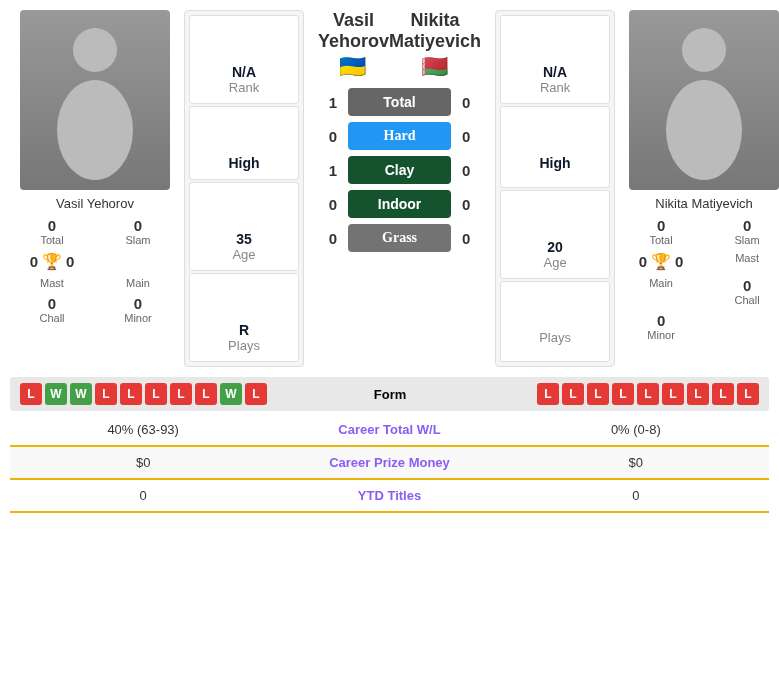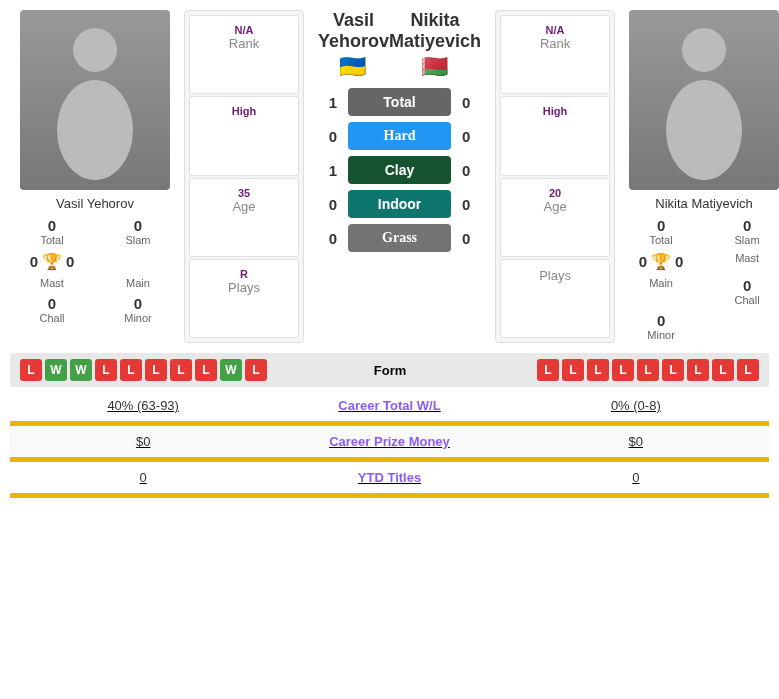--- a/index.html
+++ b/index.html
@@ -84,23 +84,24 @@
     }
     .mid-stat-box {
       background: #fff;
       border: 1px solid #e0e0e0;
       border-radius: 3px;
       text-align: center;
       padding: 8px 4px;
       flex: 1;
     }
     .mid-stat-value {
-      font-size: 11px;
-      font-weight: bold;
-      color: #701a75;
+      font-size: 14px;
+      font-weight: bold;
+      color: #0f172a;
+      margin-top: 40px;
     }
     .mid-stat-label {
       font-size: 13px;
       color: #888;
     }
 
     
     .center-section {
       flex: 1;
       display: flex;
@@ -148,21 +149,21 @@
       text-align: center;
       padding: 6px 0;
       border-radius: 4px;
       color: #fff;
       font-weight: bold;
       font-size: 14px;
     }
     .court-total { background: #666; }
     .court-hard { background: #2196F3; font-family: Liberation Serif, serif; }
     .court-clay { background: #14532d; }
-    .court-indoor { background: #0f766e; }
+    .court-indoor { background: #14532d; }
     .court-grass { background: #737373; font-family: Liberation Serif, serif; }
 
     
     .right-stats {
       width: 120px;
       flex-shrink: 0;
       display: flex;
       flex-direction: column;
       gap: 2px;
       padding: 4px;
@@ -205,22 +206,21 @@
       font-weight: bold;
       font-size: 12px;
     }
     .badge-l { background: #e53935; }
     .badge-w { background: #43a047; }
 
     .stat-row {
       display: flex;
       align-items: center;
       padding: 8px 10px;
-      border-bottom: 5px solid #eab308;
-      text-decoration: underline;
+      border-bottom: 2px solid #eab308;
     }
     .stat-row:nth-child(even) { background: #f9f9f9; }
     .stat-row-label {
       flex: 1;
       text-align: center;
       font-weight: bold;
       font-size: 13px;
       color: #8b5cf6;
     }
     .stat-row-value {

